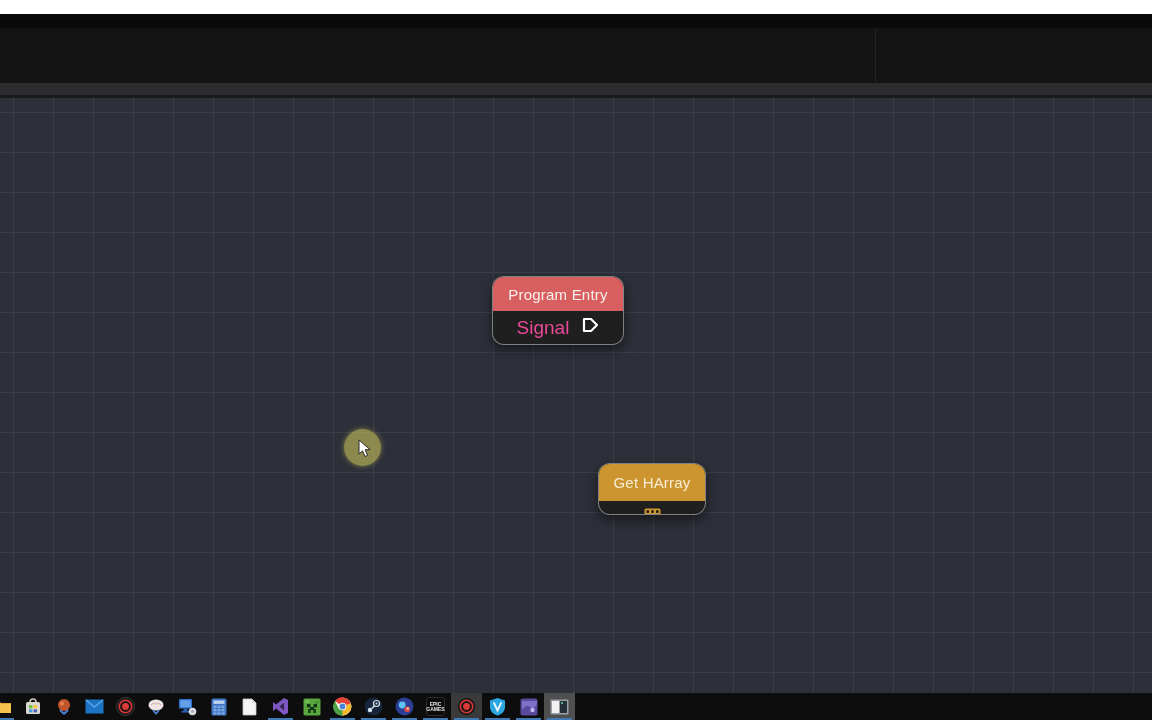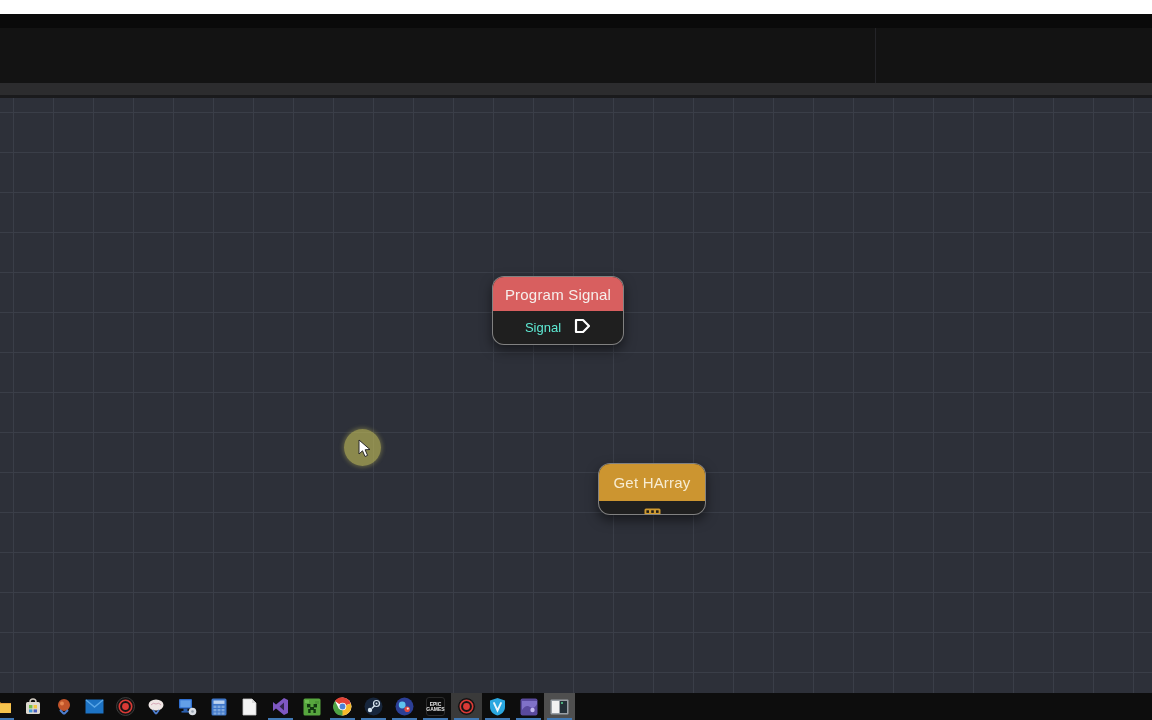--- a/index.html
+++ b/index.html
@@ -33,21 +33,21 @@
     box-shadow:0 5px 12px rgba(0,0,0,.5);box-sizing:border-box;
   }
   .node-header{
     display:flex;align-items:center;justify-content:center;
     font-size:15px;letter-spacing:.2px;color:#f6efec;
   }
   .node-pe{left:492px;top:178px;width:132px;height:69px;}
   .node-pe .node-header{height:34px;background:#d85f5f;}
   .node-pe .node-body{
     height:33px;display:flex;align-items:center;justify-content:center;
-    gap:12px;color:#5eead4;font-size:13px;
+    gap:12px;color:#ec4899;font-size:19px;
   }
   .node-ga{left:598px;top:365px;width:108px;height:52px;}
   .node-ga .node-header{height:37px;background:#cc9530;color:#f7ecd2;}
   .node-ga .node-body{height:33px;display:flex;align-items:center;justify-content:center;}
 
   
   .cursor-halo{
     position:absolute;left:344px;top:331px;width:37px;height:37px;border-radius:50%;
     background:rgba(208,202,92,.58);box-shadow:0 0 4px 1px rgba(208,202,92,.35);
   }
@@ -83,21 +83,21 @@
   <div class="letterbox-top"></div>
   <div class="titlebar"></div>
   <div class="toolbar">
     <div class="toolbar-divider"></div>
   </div>
   <div class="subbar"></div>
 
   <div class="canvas">
 
     <div class="node node-pe">
-      <div class="node-header">Program Signal</div>
+      <div class="node-header">Program Entry</div>
       <div class="node-body">
         <span>Signal</span>
         <span>
           <svg width="18" height="18" viewBox="0 0 18 18">
             <polygon points="3,3 10,3 16,9 10,15 3,15" fill="none" stroke="#ffffff" stroke-width="2.2" stroke-linejoin="round"></polygon>
           </svg>
         </span>
       </div>
     </div>
 

